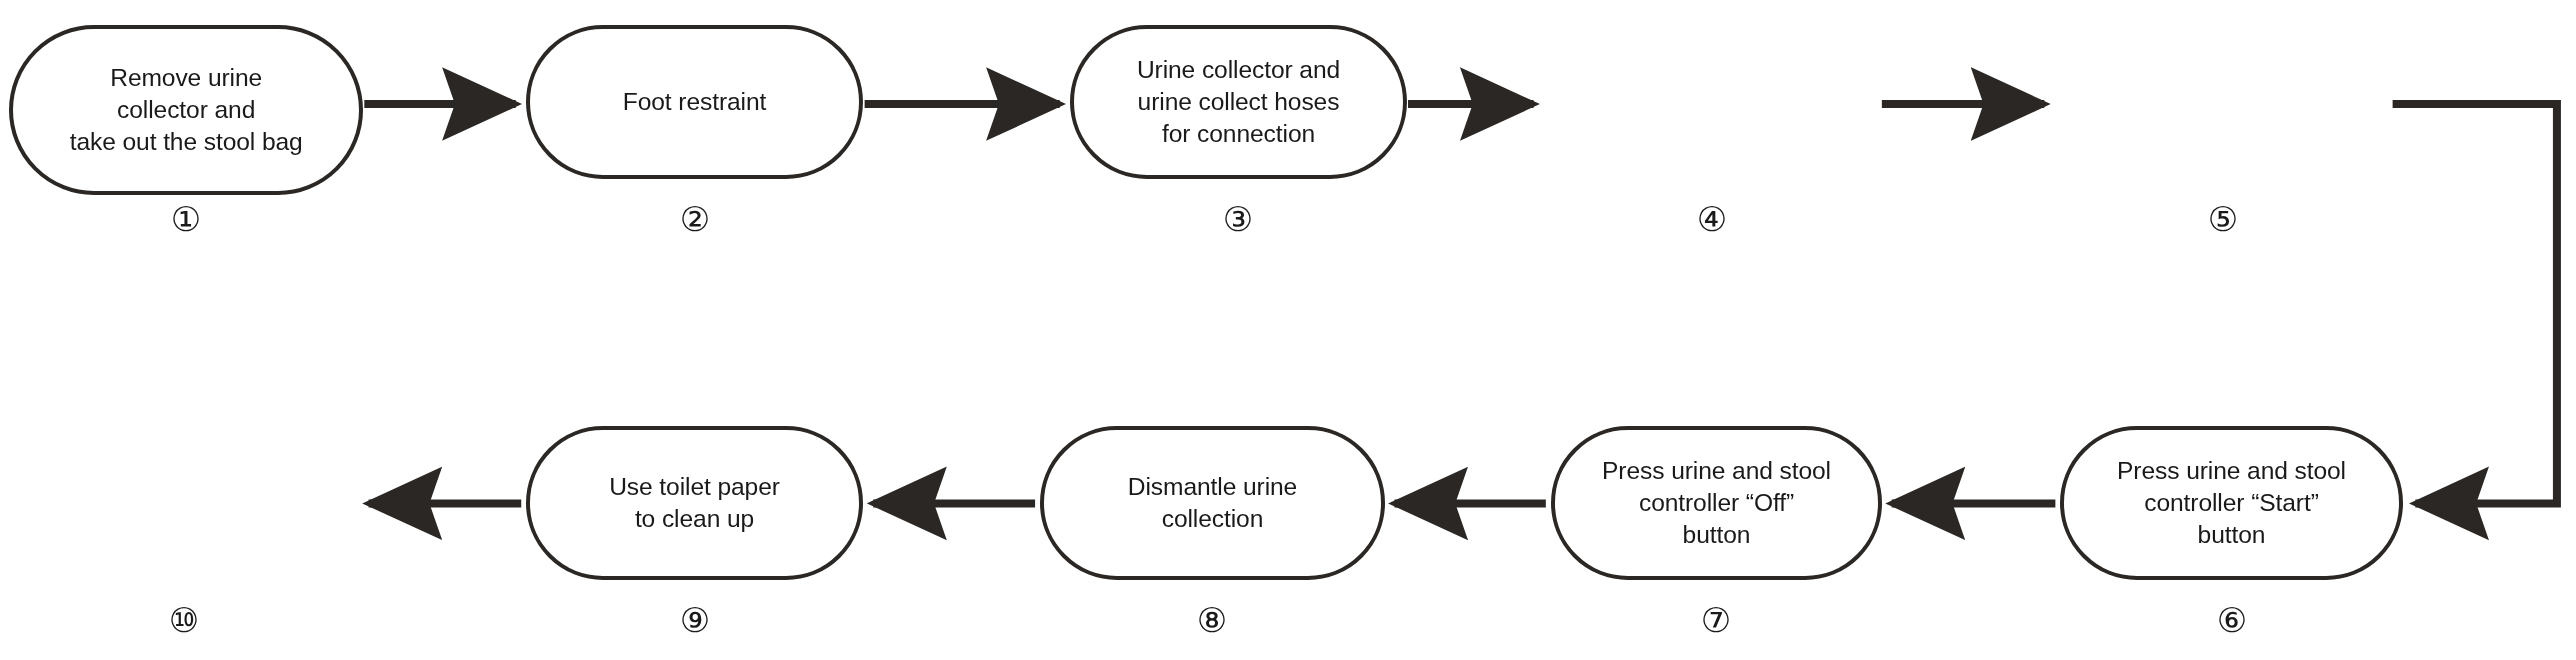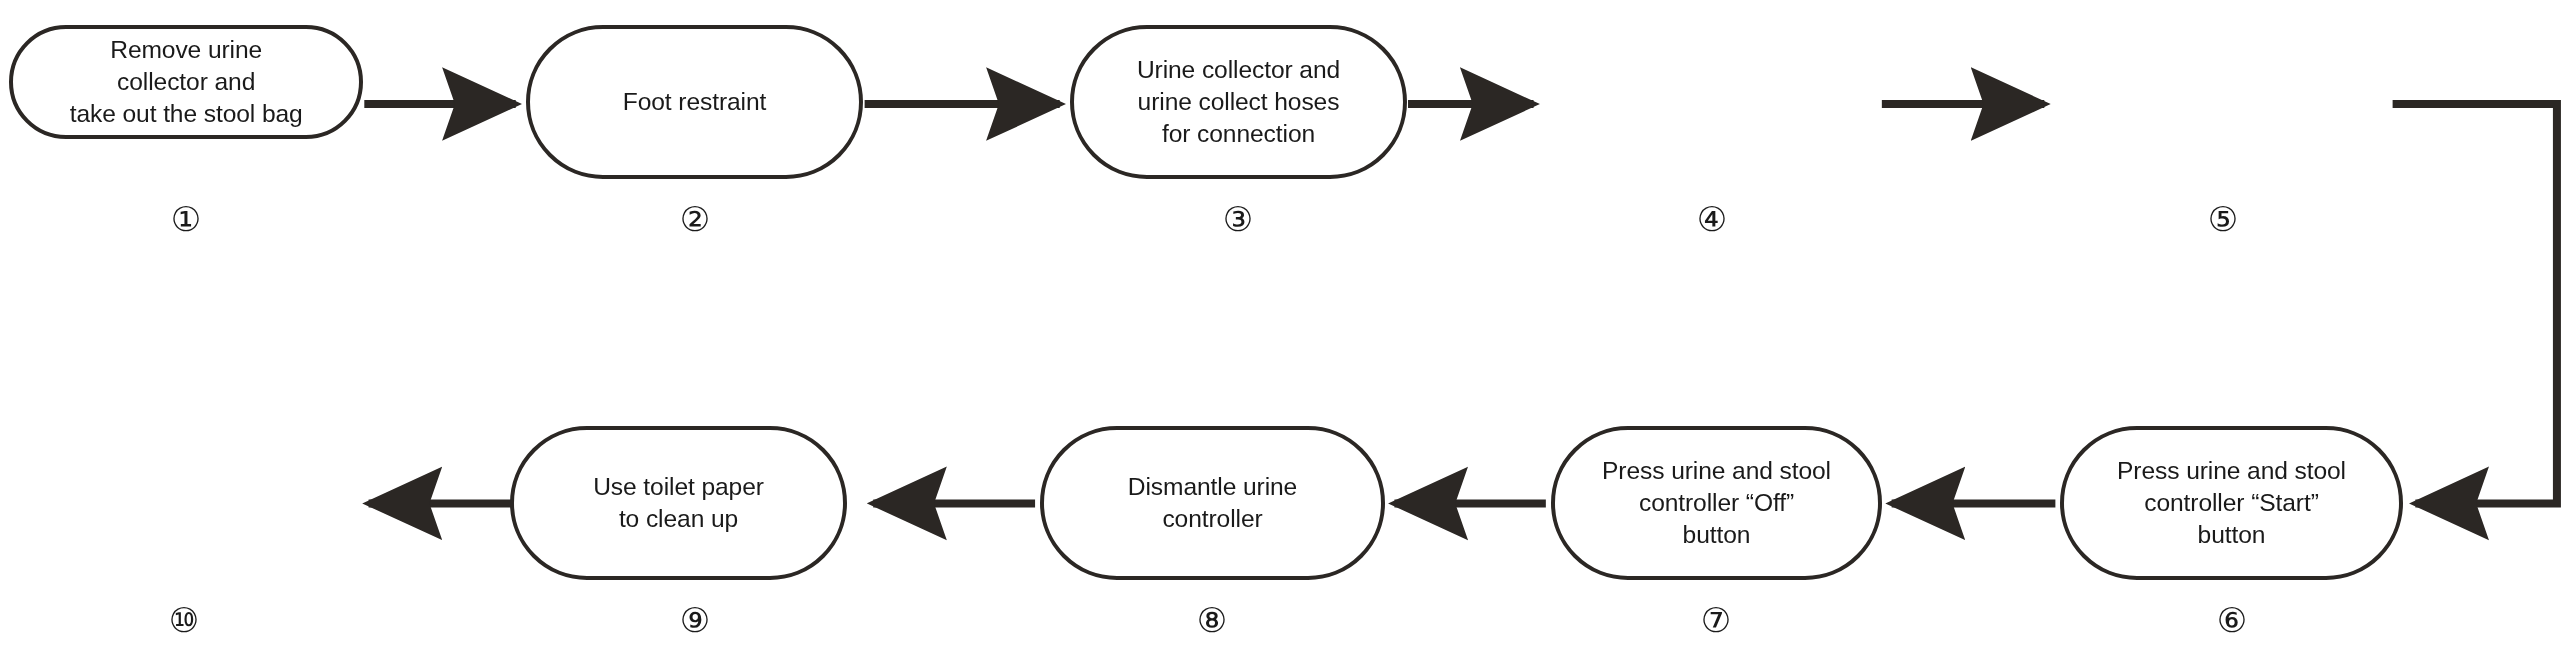--- a/index.html
+++ b/index.html
@@ -86,21 +86,21 @@
 
     <line x1="3340" y1="818" x2="3074" y2="818" stroke="#2b2724" stroke-width="13" marker-end="url(#arrowhead-left)"></line>
 
     <line x1="2512" y1="818" x2="2266" y2="818" stroke="#2b2724" stroke-width="13" marker-end="url(#arrowhead-left)"></line>
 
     <line x1="1682" y1="818" x2="1419" y2="818" stroke="#2b2724" stroke-width="13" marker-end="url(#arrowhead-left)"></line>
 
     <line x1="847" y1="818" x2="599" y2="818" stroke="#2b2724" stroke-width="13" marker-end="url(#arrowhead-left)"></line>
   </svg>
 
-  <div class="node" id="n1" style="left: 9.2px; top: 25px; width: 354px; height: 114px;">
+  <div class="node" id="n1" style="left: 9.2px; top: 25px; width: 354px; height: 170px;">
     <span class="node-label">Remove urine
 collector  and
 take out the stool bag</span>
   </div>
   <div class="step-number" id="num1" style="left: 149px; top: 202px; width: 74px;">①</div>
 
   <div class="node" id="n2" style="left: 526px; top: 25px; width: 337px; height: 154px; align-items: center;">
     <span class="node-label">Foot restraint</span>
   </div>
   <div class="step-number" id="num2" style="left: 658px; top: 202px; width: 74px;">②</div>
@@ -125,25 +125,25 @@
 
   <div class="node" id="n7" style="left: 1551px; top: 426px; width: 331px; height: 154px;">
     <span class="node-label">Press urine and stool
 controller “Off”
 button</span>
   </div>
   <div class="step-number" id="num7" style="left: 1679px; top: 603px; width: 74px;">⑦</div>
 
   <div class="node" id="n8" style="left: 1040px; top: 426px; width: 345px; height: 154px;">
     <span class="node-label">Dismantle  urine
-controller</span>
+collection</span>
   </div>
   <div class="step-number" id="num8" style="left: 1175px; top: 603px; width: 74px;">⑧</div>
 
-  <div class="node" id="n9" style="left: 510px; top: 426px; width: 337px; height: 154px;">
+  <div class="node" id="n9" style="left: 526px; top: 426px; width: 337px; height: 154px;">
     <span class="node-label">Use toilet paper
 to clean up</span>
   </div>
   <div class="step-number" id="num9" style="left: 658px; top: 603px; width: 74px;">⑨</div>
 
   <div class="step-number" id="num10" style="left: 147px; top: 603px; width: 74px;">⑩</div>
 
 </div>
 
 

